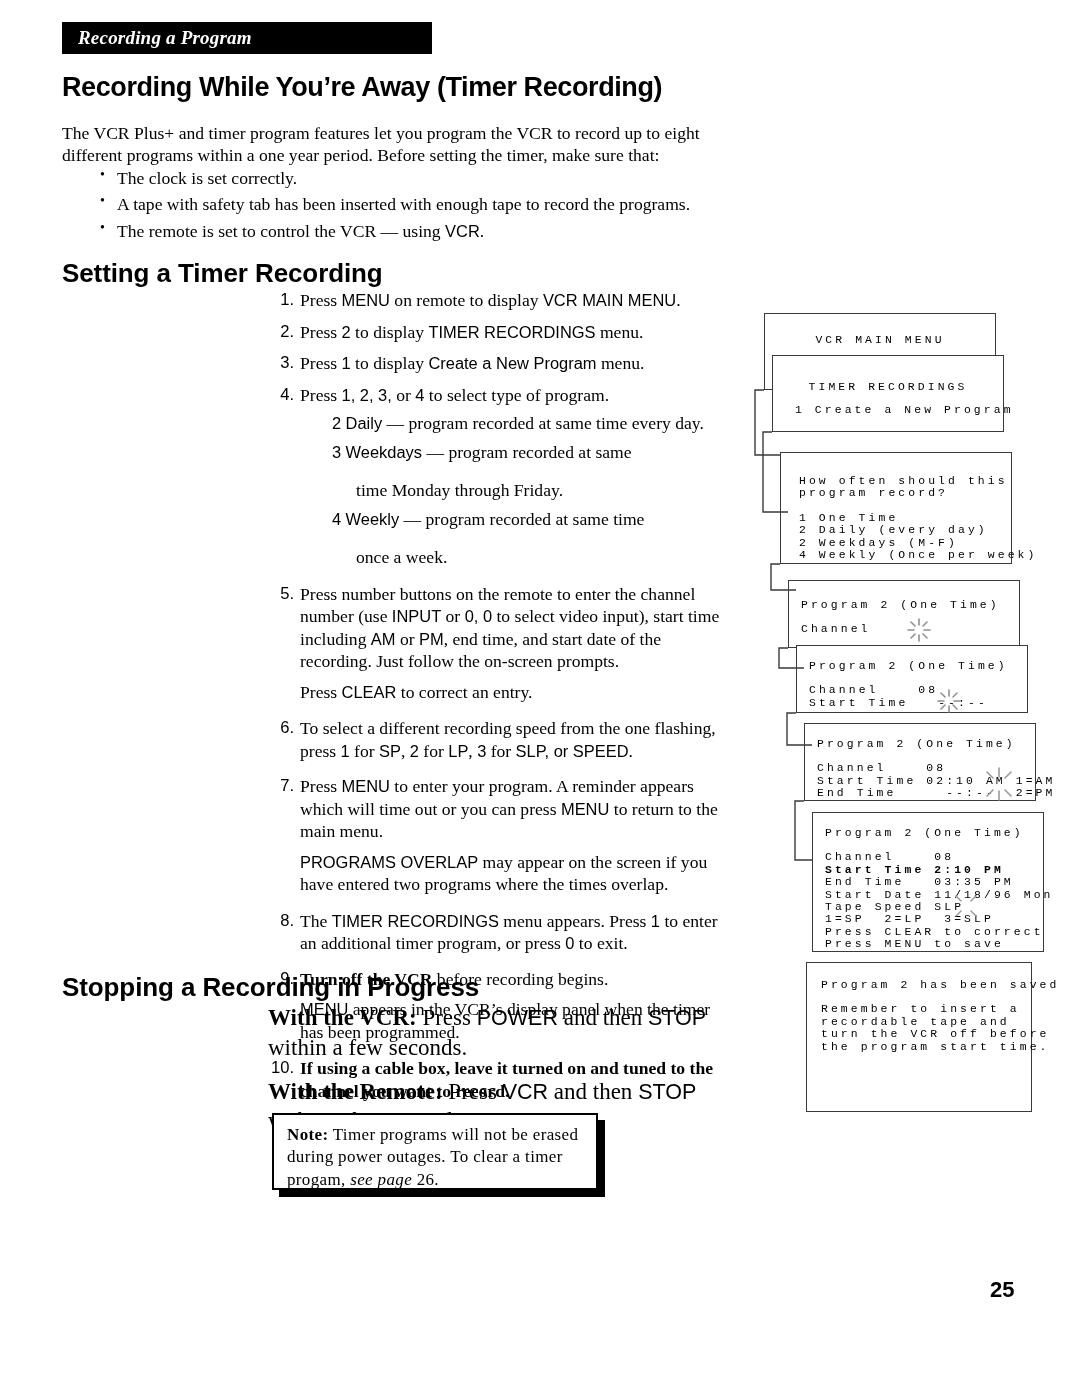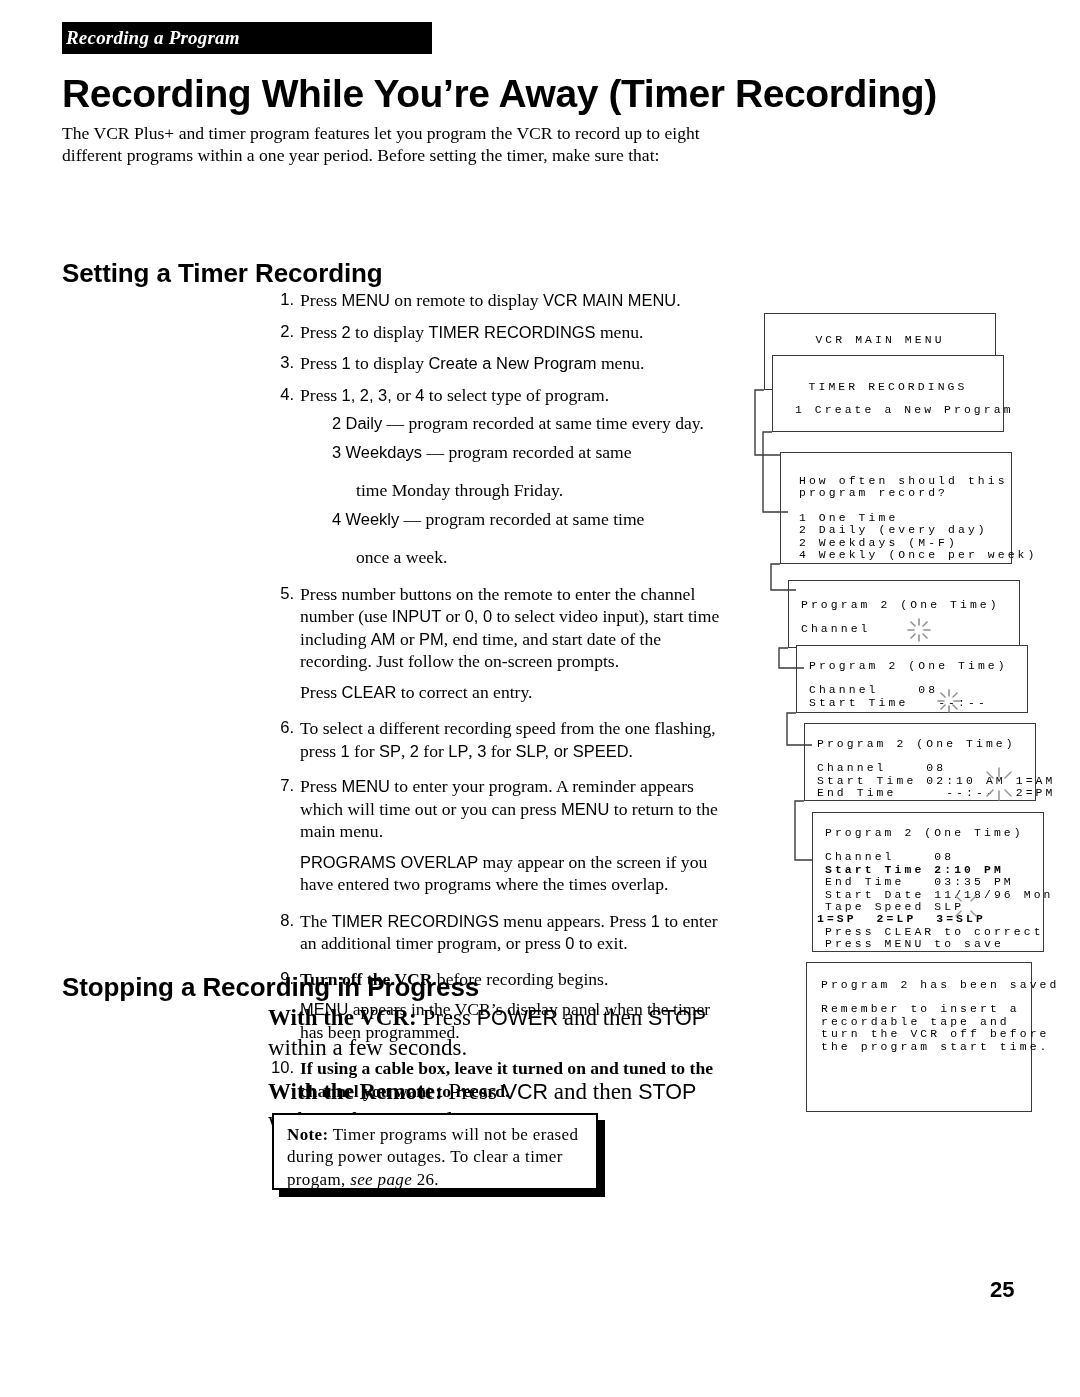--- a/index.html
+++ b/index.html
@@ -31,31 +31,31 @@
     display: flex;
     align-items: center;
   }
   .banner-text {
     color: #ffffff;
     font-family: "Liberation Serif", serif;
     font-style: italic;
     font-weight: bold;
     font-size: 19px;
     letter-spacing: 0.2px;
-    padding-left: 4px;
+    padding-left: 16px;
   }
 
   
   .page-title {
     position: absolute;
     left: 62px;
     top: 72px;
     font-family: "Liberation Sans", sans-serif;
     font-weight: bold;
-    font-size: 39px;
+    font-size: 27px;
     letter-spacing: -0.4px;
     white-space: nowrap;
   }
   .section-head {
     position: absolute;
     font-family: "Liberation Sans", sans-serif;
     font-weight: bold;
     font-size: 26px;
     letter-spacing: -0.1px;
   }
@@ -232,20 +232,25 @@
 <div class="page">
 
   <div class="banner">
     <div class="banner-text">Recording a Program</div>
   </div>
 
   <div class="page-title">Recording While You’re Away (Timer Recording)</div>
 
   <div class="intro">The VCR Plus+ and timer program features let you program the VCR to record up to eight different programs within a one year period.  Before setting the timer, make sure that:</div>
 
+  <div class="bullets">
+    <div class="bl">The clock is set correctly.</div>
+    <div class="bl">A tape with safety tab has been inserted with enough tape to record the programs.</div>
+    <div class="bl"><span>The remote is set to control the VCR — using </span><span class="k">VCR</span><span>.</span></div>
+  </div>
 
   <div class="section-head" id="sec-setting">Setting a Timer Recording</div>
 
   <div class="steps">
 
     <div class="step">
       <span class="num">1.</span>
       <span>Press <span class="k">MENU</span> on remote to display <span class="k">VCR MAIN MENU</span>.</span>
     </div>
 
@@ -402,21 +407,21 @@
       <div class="osd-text" style="margin-left:12px;">End Time   03:35 PM</div>
       <div class="osd-text" style="margin-left:12px;">Start Date 11/18/96 Mon</div>
       <div class="osd-text" style="margin-left:12px; position:relative;"><span>Tape Speed SLP</span><span class="spark" style="position:absolute; left:140px; top:6px;"><svg width="28" height="28" viewBox="0 0 28 28">
               <g stroke="#9a9a9a" stroke-width="1.5" stroke-linecap="round">
                 <line x1="4" y1="4" x2="9" y2="9"></line>
                 <line x1="19" y1="19" x2="24" y2="24"></line>
                 <line x1="24" y1="4" x2="19" y2="9"></line>
                 <line x1="9" y1="19" x2="4" y2="24"></line>
               </g>
             </svg></span></div>
-      <div class="osd-text" style="margin-left:4px;font-weight:bold;">1=SP  2=LP  3=SLP</div>
+      <div class="osd-text" style="margin-left:12px;">1=SP  2=LP  3=SLP</div>
       <div class="osd-text" style="margin-left:12px;">Press CLEAR to correct</div>
       <div class="osd-text" style="margin-left:12px;">Press MENU to save</div>
     </div>
 
     <div class="osd" style="left:806px; top:962px; width:226px; height:150px;">
       <div class="osd-text" style="margin-top:16px; margin-left:14px;">Program 2 has been saved</div>
       <div class="osd-text" style="margin-top:12px; margin-left:14px;">Remember to insert a</div>
       <div class="osd-text" style="margin-left:14px;">recordable tape and</div>
       <div class="osd-text" style="margin-left:14px;">turn the VCR off before</div>
       <div class="osd-text" style="margin-left:14px;">the program start time.</div>

